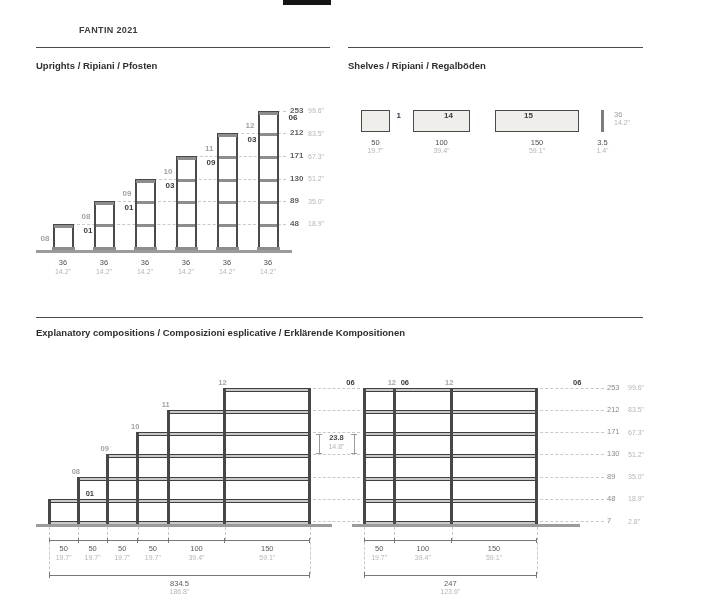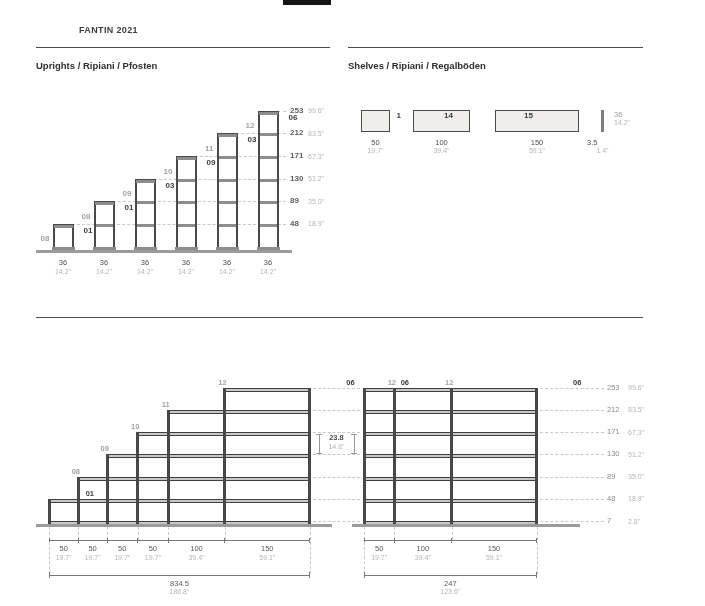--- a/index.html
+++ b/index.html
@@ -26,20 +26,21 @@
 
   <div class="abs t f9 ls dark" style="left:36px;top:25.5px;">FANTIN 2021</div>
 
   <div class="abs rule" style="left:36px;top:47px;width:294px;"></div>
   <div class="abs rule" style="left:348px;top:47px;width:295px;"></div>
 
   <div class="abs t f95" style="left:36px;top:60.5px;color:#2e2e2e;">Uprights / Ripiani / Pfosten</div>
   <div class="abs t f95" style="left:348px;top:60.5px;color:#2e2e2e;">Shelves / Ripiani / Regalböden</div>
 
   <div class="abs rule" style="left:36px;top:317px;width:607px;"></div>
+  <div class="abs t f95" style="left:36px;top:327.5px;color:#2e2e2e;">Explanatory compositions / Composizioni esplicative / Erklärende Kompositionen</div>
 
   <div id="stage" class="abs" style="left:0;top:0;width:705px;height:606px;">
       <div class="abs" style="left: 71.5px; top: 223.98px; width: 214.5px; height: 0px; border-top: 1px dashed rgb(201, 201, 201);"></div>
       <div class="abs" style="left: 112.5px; top: 201.327px; width: 173.5px; height: 0px; border-top: 1px dashed rgb(201, 201, 201);"></div>
       <div class="abs" style="left: 153.5px; top: 178.675px; width: 132.5px; height: 0px; border-top: 1px dashed rgb(201, 201, 201);"></div>
       <div class="abs" style="left: 194.5px; top: 156.023px; width: 91.5px; height: 0px; border-top: 1px dashed rgb(201, 201, 201);"></div>
       <div class="abs" style="left: 235.5px; top: 133.37px; width: 50.5px; height: 0px; border-top: 1px dashed rgb(201, 201, 201);"></div>
       <div class="abs" style="left: 276.5px; top: 110.718px; width: 9.5px; height: 0px; border-top: 1px dashed rgb(201, 201, 201);"></div>
       <div class="abs" style="left: 52.5px; top: 223.98px; width: 21px; height: 26.52px; background: rgb(255, 255, 255); border-left: 2px solid rgb(74, 74, 74); border-right: 2px solid rgb(74, 74, 74); box-sizing: border-box;"></div>
       <div class="abs" style="left: 53.5px; top: 223.98px; width: 19px; height: 4px; background: rgb(141, 141, 141); border-top: 1px solid rgb(74, 74, 74); box-sizing: border-box;"></div>
@@ -117,21 +118,21 @@
       <div class="abs f7 lgray" style="left: 355.5px; top: 147px; width: 40px; text-align: center;">19.7"</div>
       <div class="abs" style="left: 413px; top: 110px; width: 57px; height: 22px; background: rgb(239, 238, 235); border: 1.5px solid rgb(75, 75, 75); box-sizing: border-box;"></div>
       <div class="abs f8 dark" style="left: 397px; top: 112px; width: 13px; text-align: right;">14</div>
       <div class="abs f75" style="left: 421.5px; top: 138.5px; width: 40px; text-align: center; color: rgb(79, 79, 79);">100</div>
       <div class="abs f7 lgray" style="left: 421.5px; top: 147px; width: 40px; text-align: center;">39.4"</div>
       <div class="abs" style="left: 495px; top: 110px; width: 84px; height: 22px; background: rgb(239, 238, 235); border: 1.5px solid rgb(75, 75, 75); box-sizing: border-box;"></div>
       <div class="abs f8 dark" style="left: 479px; top: 112px; width: 13px; text-align: center;">15</div>
       <div class="abs f75" style="left: 517px; top: 138.5px; width: 40px; text-align: center; color: rgb(79, 79, 79);">150</div>
       <div class="abs f7 lgray" style="left: 517px; top: 147px; width: 40px; text-align: center;">59.1"</div>
       <div class="abs" style="left: 601px; top: 110px; width: 3px; height: 22px; background: rgb(125, 125, 125);"></div>
-      <div class="abs f75" style="left: 587px; top: 138.5px; width: 31px; color: rgb(79, 79, 79);">3.5</div>
+      <div class="abs f75" style="left: 587px; top: 138.5px; width: 31px; text-align: center; color: rgb(79, 79, 79);">3.5</div>
       <div class="abs f7 lgray" style="left: 587px; top: 147px; width: 31px; text-align: center;">1.4"</div>
       <div class="abs f75" style="left: 614px; top: 110.5px; color: rgb(156, 156, 156);">36</div>
       <div class="abs f7 lgray" style="left: 614px; top: 119px;">14.2"</div>
       <div class="abs" style="left: 47.7px; top: 521.196px; width: 263.6px; height: 4px; border-top: 1px solid rgb(63, 63, 63); border-bottom: 1px solid rgb(63, 63, 63); background: rgb(201, 201, 201); box-sizing: border-box;"></div>
       <div class="abs" style="left: 47.7px; top: 498.917px; width: 263.6px; height: 4px; border-top: 1px solid rgb(63, 63, 63); border-bottom: 1px solid rgb(63, 63, 63); background: rgb(201, 201, 201); box-sizing: border-box;"></div>
       <div class="abs" style="left: 76.7px; top: 476.637px; width: 234.6px; height: 4px; border-top: 1px solid rgb(63, 63, 63); border-bottom: 1px solid rgb(63, 63, 63); background: rgb(201, 201, 201); box-sizing: border-box;"></div>
       <div class="abs" style="left: 105.5px; top: 454.358px; width: 205.8px; height: 4px; border-top: 1px solid rgb(63, 63, 63); border-bottom: 1px solid rgb(63, 63, 63); background: rgb(201, 201, 201); box-sizing: border-box;"></div>
       <div class="abs" style="left: 136px; top: 432.079px; width: 175.3px; height: 4px; border-top: 1px solid rgb(63, 63, 63); border-bottom: 1px solid rgb(63, 63, 63); background: rgb(201, 201, 201); box-sizing: border-box;"></div>
       <div class="abs" style="left: 166.7px; top: 409.799px; width: 144.6px; height: 4px; border-top: 1px solid rgb(63, 63, 63); border-bottom: 1px solid rgb(63, 63, 63); background: rgb(201, 201, 201); box-sizing: border-box;"></div>
       <div class="abs" style="left: 223.3px; top: 387.52px; width: 88px; height: 4px; border-top: 1px solid rgb(63, 63, 63); border-bottom: 1px solid rgb(63, 63, 63); background: rgb(201, 201, 201); box-sizing: border-box;"></div>

